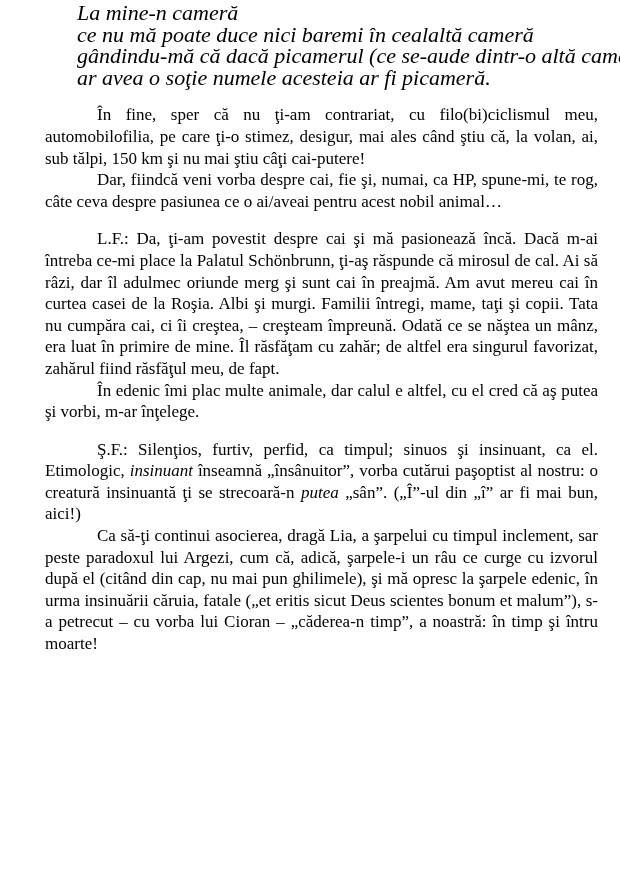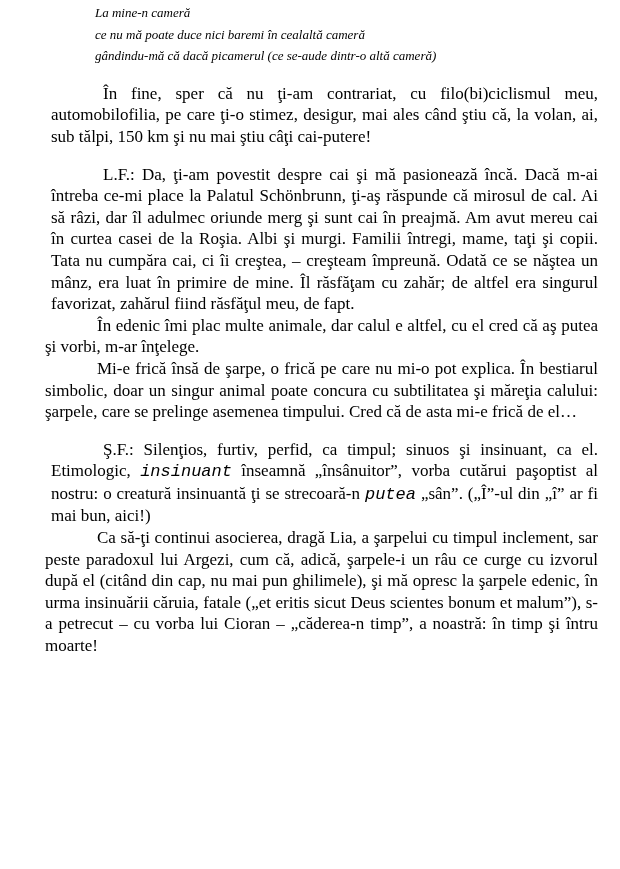--- a/index.html
+++ b/index.html
@@ -17,56 +17,55 @@
     width: 620px;
     height: 869px;
     padding: 2px 22px 0 45px;
     font-family: "Liberation Serif", "DejaVu Serif", serif;
     font-size: 17px;
     line-height: 21.6px;
     color: #000000;
     background: #ffffff;
   }
   .poem {
-    margin-left: 50px;
+    margin-left: 32px;
     font-style: italic;
-    font-size: 13px;
+    font-size: 22px;
     line-height: 21.6px;
   }
   .poem-line {
     white-space: nowrap;
   }
   .para {
     margin: 0;
     text-align: justify;
     text-indent: 52px;
   }
   .section-gap {
     margin-top: 16px;
-    margin-left: 6px;
   }
   .it {
     font-style: italic;
-    font-family: Liberation Mono, monospace;
   }
 </style>
 </head>
 <body>
 
 <div class="page">
 
   <div class="poem">
     <div class="poem-line">La mine-n cameră</div>
     <div class="poem-line">ce nu mă poate duce nici baremi în cealaltă cameră</div>
     <div class="poem-line">gândindu-mă că dacă picamerul (ce se-aude dintr-o altă cameră)</div>
+    <div class="poem-line">ar avea o soţie numele acesteia ar fi picameră.</div>
   </div>
 
   <p class="para section-gap">În fine, sper că nu ţi-am contrariat, cu filo(bi)ciclismul meu, automobilofilia, pe care ţi-o stimez, desigur, mai ales când ştiu că, la volan, ai, sub tălpi, 150 km şi nu mai ştiu câţi cai-putere!</p>
+  <p class="para">Dar, fiindcă veni vorba despre cai, fie şi, numai, ca HP, spune-mi, te rog, câte ceva despre pasiunea ce o ai/aveai pentru acest nobil animal…</p>
 
   <p class="para section-gap">L.F.: Da, ţi-am povestit despre cai şi mă pasionează încă. Dacă m-ai întreba ce-mi place la Palatul Schönbrunn, ţi-aş răspunde că mirosul de cal. Ai să râzi, dar îl adulmec oriunde merg şi sunt cai în preajmă. Am avut mereu cai în curtea casei de la Roşia. Albi şi murgi. Familii întregi, mame, taţi şi copii. Tata nu cumpăra cai, ci îi creştea, – creşteam împreună. Odată ce se năştea un mânz, era luat în primire de mine. Îl răsfăţam cu zahăr; de altfel era singurul favorizat, zahărul fiind răsfăţul meu, de fapt.</p>
   <p class="para">În edenic îmi plac multe animale, dar calul e altfel, cu el cred că aş putea şi vorbi, m-ar înţelege.</p>
-  <p class="para">Mi-e frică însă de şarpe, o frică pe care nu mi-o pot explica. În bestiarul simbolic, doar un singur animal poate concura cu subtilitatea şi măreţia calului: şarpele, care se prelinge asemenea timpului. Cred că de asta mi-e frică de el…</p>
 
   <p class="para section-gap"><span>Ş.F.: Silenţios, furtiv, perfid, ca timpul; sinuos şi insinuant, ca el. Etimologic, </span><span class="it">insinuant</span><span> înseamnă „însânuitor”, vorba cutărui paşoptist al nostru: o creatură insinuantă ţi se strecoară-n </span><span class="it">putea</span><span> „sân”. („Î”-ul din „î” ar fi mai bun, aici!)</span></p>
 
   <p class="para">Ca să-ţi continui asocierea, dragă Lia, a şarpelui cu timpul inclement, sar peste paradoxul lui Argezi, cum că, adică, şarpele-i un râu ce curge cu izvorul după el (citând din cap, nu mai pun ghilimele), şi mă opresc la şarpele edenic, în urma insinuării căruia, fatale („et eritis sicut Deus scientes bonum et malum”), s-a petrecut – cu vorba lui Cioran – „căderea-n timp”, a noastră: în timp şi întru moarte!</p>
 
 </div>
 
 </body></html>

